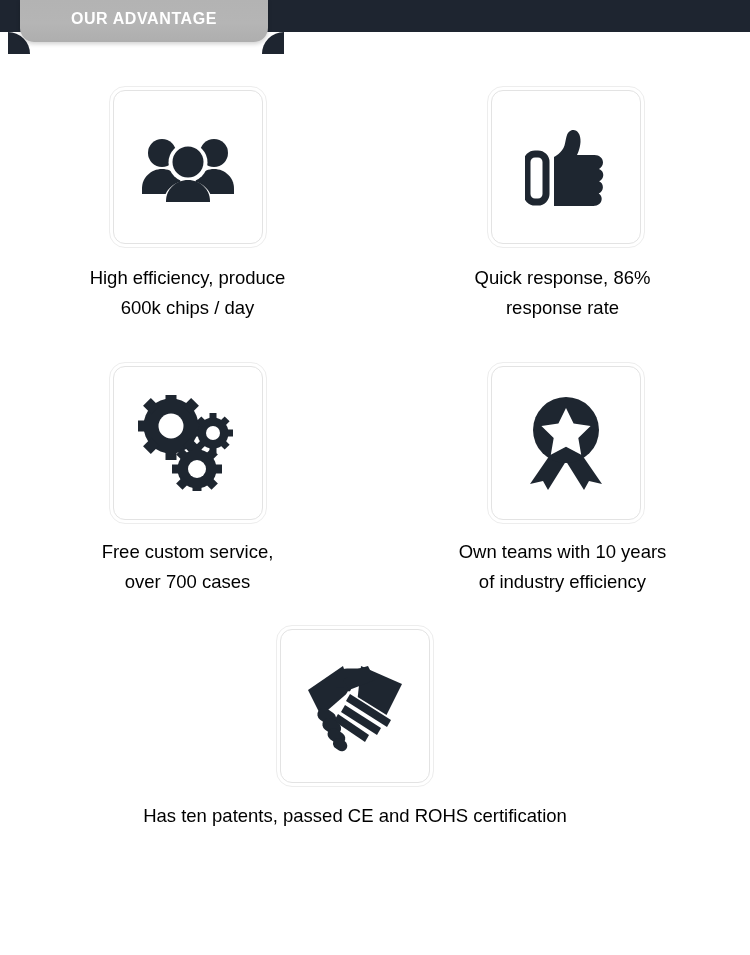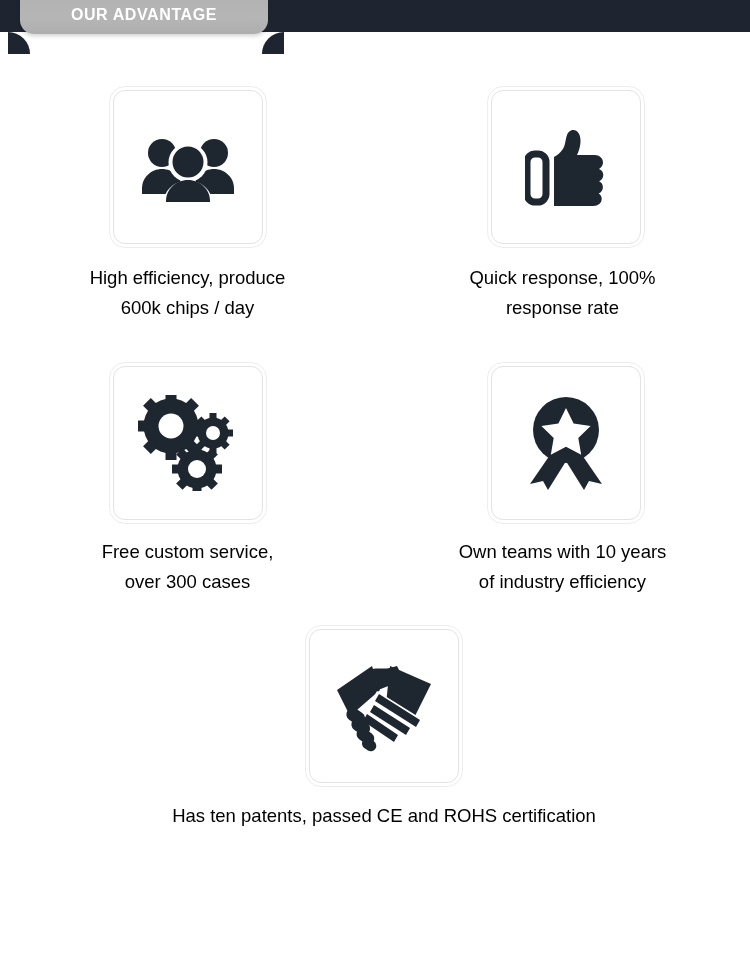--- a/index.html
+++ b/index.html
@@ -22,21 +22,21 @@
     top: 0;
     width: 750px;
     height: 32px;
     background: #1e2530;
   }
   .header-tab {
     position: absolute;
     left: 20px;
     top: 0;
     width: 248px;
-    height: 34px;
+    height: 42px;
     background: linear-gradient(180deg, #b3b3b3 0%, #b5b5b5 55%, #aeaeae 100%);
     border-bottom-left-radius: 14px;
     border-bottom-right-radius: 14px;
     box-shadow: 0 2px 4px rgba(0,0,0,0.18);
     display: flex;
     align-items: center;
     justify-content: center;
     z-index: 3;
   }
   .header-tab-label {
@@ -77,21 +77,20 @@
     width: 750px;
   }
   .adv-cell {
     width: 375px;
     display: flex;
     flex-direction: column;
     align-items: center;
   }
   .adv-cell.full {
     width: 710px;
-    padding-left: 29px;
   }
 
   .icon-box {
     width: 150px;
     height: 154px;
     box-sizing: border-box;
     border: 1px solid #e3e3e3;
     border-radius: 12px;
     background: #ffffff;
     position: relative;
@@ -185,21 +184,21 @@
 
             <rect x="2" y="28" width="19" height="48" rx="8" fill="none" stroke="#1e2630" stroke-width="7"></rect>
 
             <path d="M29 31c0 0 8.5-4.5 10.5-11.5S41 6.5 46 4.5 56 7 55.5 16c-0.4 7-3.5 13-3.5 13h17.5
                      c5 0 8.5 3.3 8.5 7.6 0 3-1.7 5.2-4 6.3 2.6 0.9 4.3 3.2 4.3 6.1 0 2.9-1.7 5.2-4.2 6.2
                      2.3 1.1 3.8 3.2 3.8 6 0 2.9-1.7 5.2-4.2 6.2 1.9 1.2 3 3.1 3 5.4 0 4.2-3.6 7.2-8.4 7.2H29z"></path>
           </svg>
         </span>
       </div>
       <div class="adv-caption">
-        <div>Quick response, 100%</div>
+        <div>Quick response, 86%</div>
         <div>response rate</div>
       </div>
     </div>
 
   </div>
 
   <div class="adv-row row-2">
 
     <div class="adv-cell cell-3">
       <div class="icon-box">
@@ -248,21 +247,21 @@
                 <rect x="-25" y="-4.5" width="9" height="9" transform="rotate(45)"></rect>
                 <rect x="16" y="-4.5" width="9" height="9" transform="rotate(45)"></rect>
                 <circle r="9" fill="#ffffff"></circle>
               </g>
             </g>
           </svg>
         </span>
       </div>
       <div class="adv-caption">
         <div>Free custom service,</div>
-        <div>over 300 cases</div>
+        <div>over 700 cases</div>
       </div>
     </div>
 
     <div class="adv-cell cell-4">
       <div class="icon-box">
         <span>
           <svg width="80" height="94" viewBox="0 0 80 94" fill="#1e2630" xmlns="http://www.w3.org/2000/svg">
 
             <path d="M26 56 L4 88 L17 85 L22 94 L42 62 Z"></path>
             <path d="M54 56 L76 88 L63 85 L58 94 L38 62 Z"></path>

